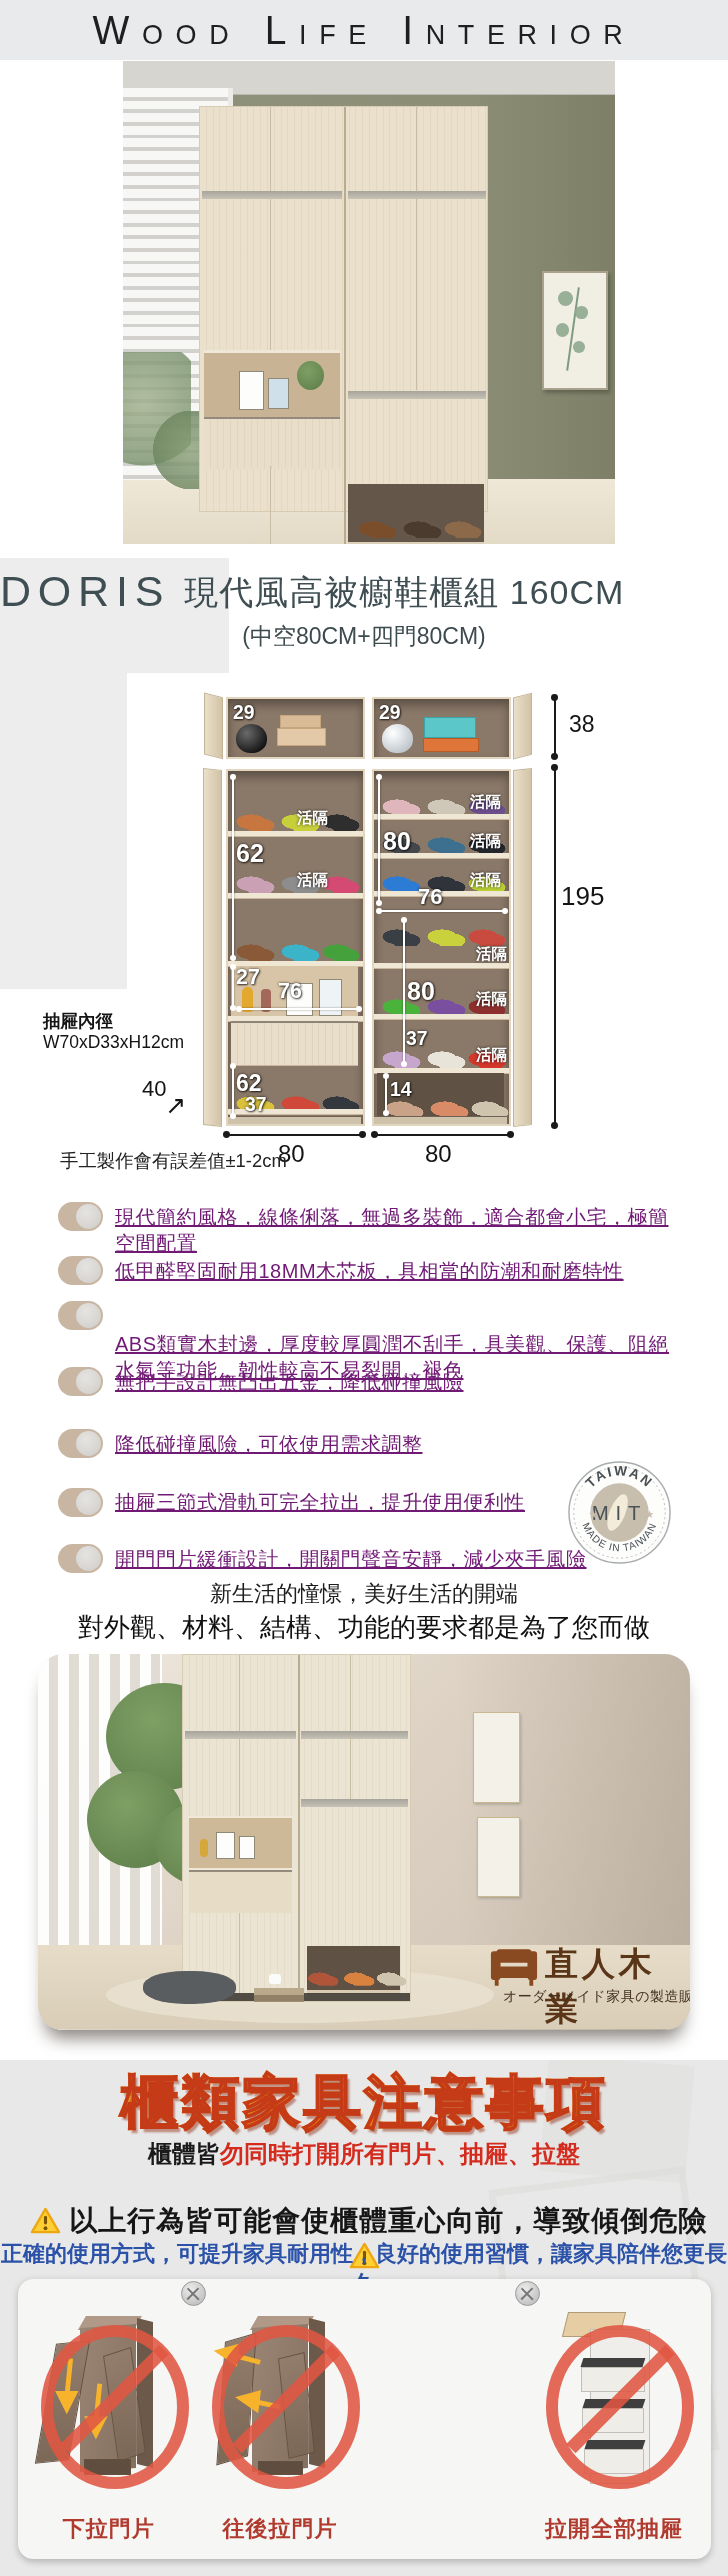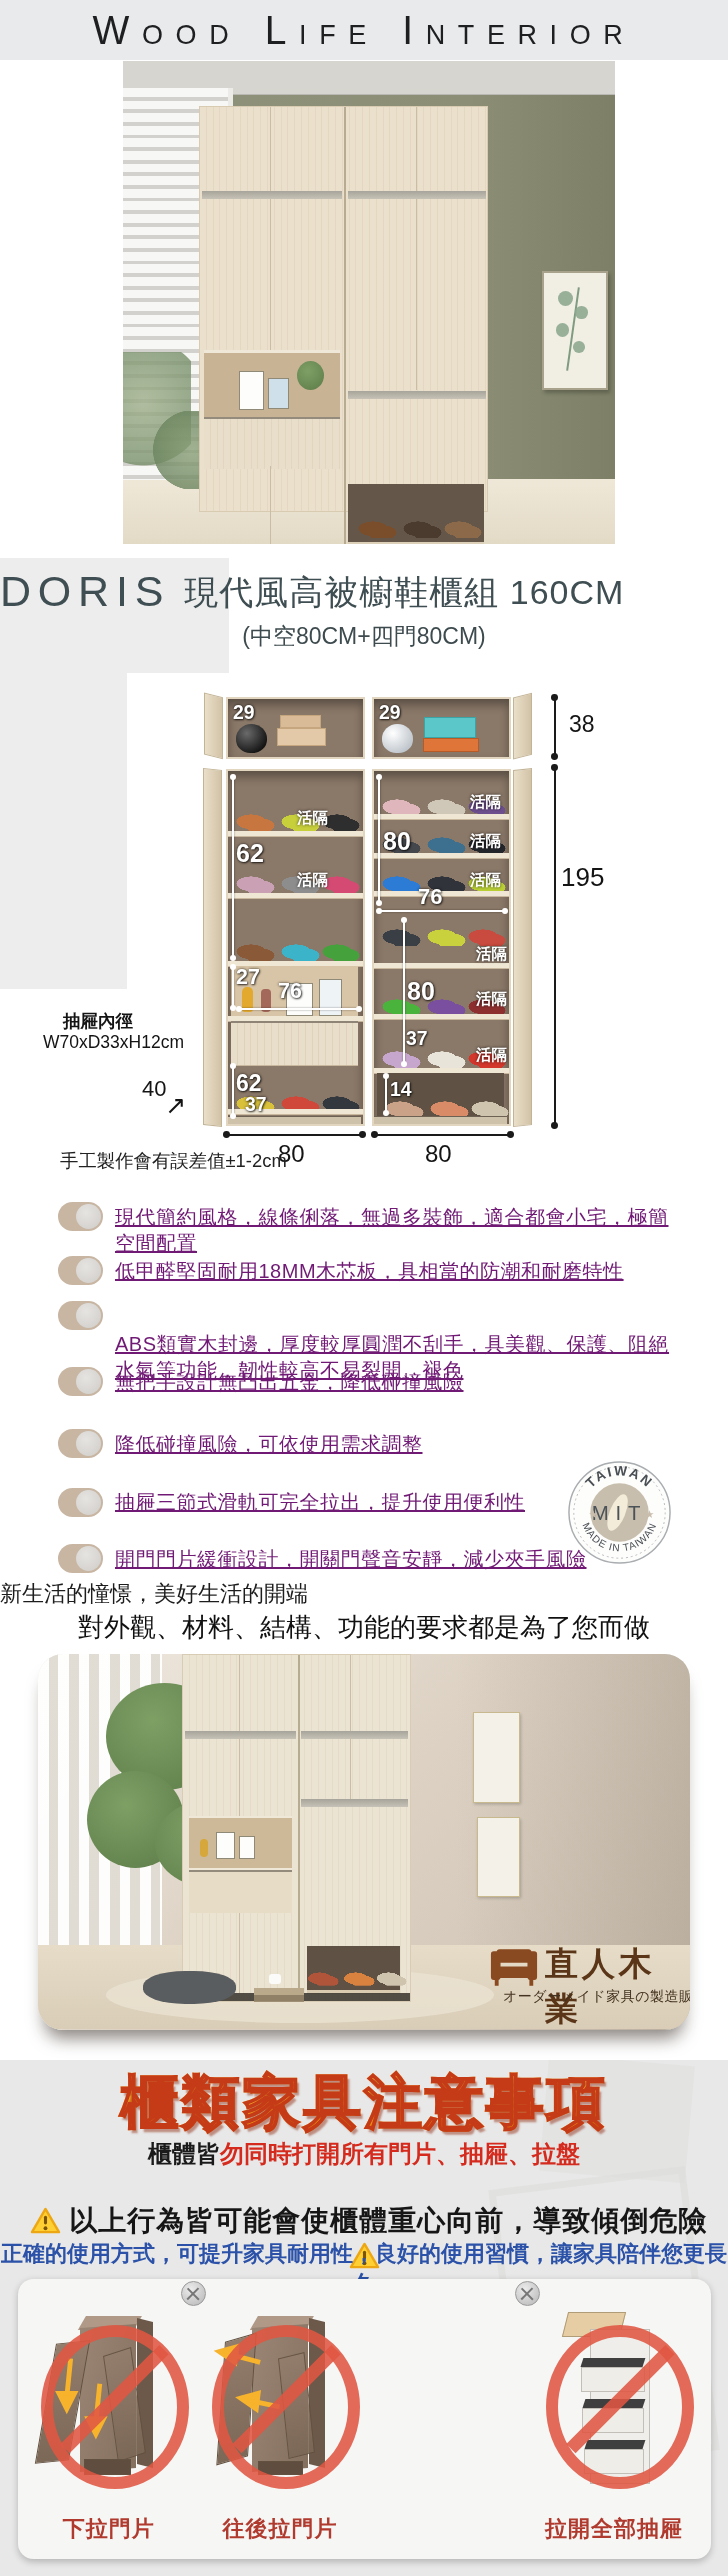--- a/index.html
+++ b/index.html
@@ -79,21 +79,21 @@
   .kline.v:before{left:-2.9px;top:-2.9px;} .kline.v:after{left:-2.9px;bottom:-2.9px;}
   .kline.h:before{left:-2.9px;top:-2.9px;} .kline.h:after{right:-2.9px;top:-2.9px;}
 
   
   .feat{position:absolute;left:115px;width:568px;font-size:20px;line-height:26px;color:#701a75;letter-spacing:0.5px;text-decoration:underline;}
   .ficon{position:absolute;left:58px;width:45px;height:29px;border-radius:15.5px;background:#c8b6a3;}
   .ficon:after{content:'';position:absolute;right:1.9px;top:1.9px;width:25px;height:25px;border-radius:50%;
                background:radial-gradient(circle at 40% 35%,#e6e4e1,#cfccc8);}
 
   
-  .slog1{position:absolute;left:0;top:1579px;width:728px;text-align:left;font-size:22px;color:#1d1d1d;}
+  .slog1{position:absolute;left:0;top:1579px;width:728px;text-align:center;font-size:22px;color:#1d1d1d;}
   .slog2{position:absolute;left:0;top:1610px;width:728px;text-align:center;font-size:26px;color:#111;font-weight:500;}
 
   
   .photo2{position:absolute;left:38px;top:1654px;width:652px;height:376px;border-radius:25px;overflow:hidden;
           background:linear-gradient(135deg,#f0eae1 0%,#ddd2c4 45%,#ccc1b2 100%);box-shadow:0 15.5px 17.5px -7.8px rgba(40,30,20,.55);}
   .p2shade{position:absolute;left:418px;top:0;width:235px;height:376px;background:linear-gradient(90deg,rgba(150,138,120,0),rgba(150,138,120,.35));}
   .p2floor{position:absolute;left:0;top:291px;width:652px;height:84px;background:linear-gradient(180deg,#e6dcc8,#d9cdb7);}
   .p2rug{position:absolute;left:68px;top:313px;width:388px;height:56px;background:#ebe3d3;border-radius:50%;opacity:.75;}
   .p2win{position:absolute;left:0;top:0;width:124px;height:320px;
          background:repeating-linear-gradient(90deg,rgba(255,255,255,.95) 0 10.7px,rgba(224,220,212,.95) 10.7px 20.4px);}
@@ -288,29 +288,29 @@
     <div class="vline" style="left:403px;top:279px;height:144px;"></div>
     <span class="wd" style="left:407px;top:338px;font-size:25px;">80</span>
     <span class="hq" style="left:476px;top:305px;">活隔</span>
     <span class="hq" style="left:476px;top:350px;">活隔</span>
     <span class="hq" style="left:476px;top:406px;">活隔</span>
     <span class="wd" style="left:406px;top:388px;font-size:19.4px;">37</span>
     <div class="vline" style="left:385px;top:435px;height:37px;"></div>
     <span class="wd" style="left:390px;top:439px;font-size:19.4px;">14</span>
 
     <div class="kline v" style="left:554px;top:126px;height:359px;"></div>
-    <span class="bd" style="left:561px;top:223px;font-size:26px;">195</span>
+    <span class="bd" style="left:561px;top:242px;font-size:26px;">195</span>
     <div class="kline h" style="left:226px;top:493px;width:137px;"></div>
     <div class="kline h" style="left:374px;top:493px;width:137px;"></div>
     <span class="bd" style="left:278px;top:501px;font-size:24px;">80</span>
     <span class="bd" style="left:425px;top:501px;font-size:24px;">80</span>
     <span class="bd" style="left:142px;top:437px;font-size:22px;">40</span>
     <span class="bd" style="left:165px;top:452px;font-size:25px;">↗</span>
 
-    <span class="bd" style="left:43px;top:372px;font-size:17.5px;font-weight:bold;margin-left:20px;">抽屜內徑</span>
+    <span class="bd" style="left:43px;top:372px;font-size:17.5px;font-weight:bold;">抽屜內徑</span>
     <span class="bd" style="left:43px;top:393px;font-size:17.5px;">W70xD33xH12cm</span>
     <span class="bd" style="left:60px;top:511px;font-size:18.4px;color:#222;">手工製作會有誤差值±1-2cm</span>
   </div>
 
   <div class="ficon" style="top:1202px;"></div>
   <div class="feat" style="top:1204px;">現代簡約風格，線條俐落，無過多裝飾，適合都會小宅，極簡空間配置</div>
   <div class="ficon" style="top:1256px;"></div>
   <div class="feat" style="top:1258px;">低甲醛堅固耐用18MM木芯板，具相當的防潮和耐磨特性</div>
   <div class="ficon" style="top:1301px;"></div>
   <div class="feat" style="top:1303px;margin-top:28px;">ABS類實木封邊，厚度較厚圓潤不刮手，具美觀、保護、阻絕水氣等功能，韌性較高不易裂開、褪色</div>

